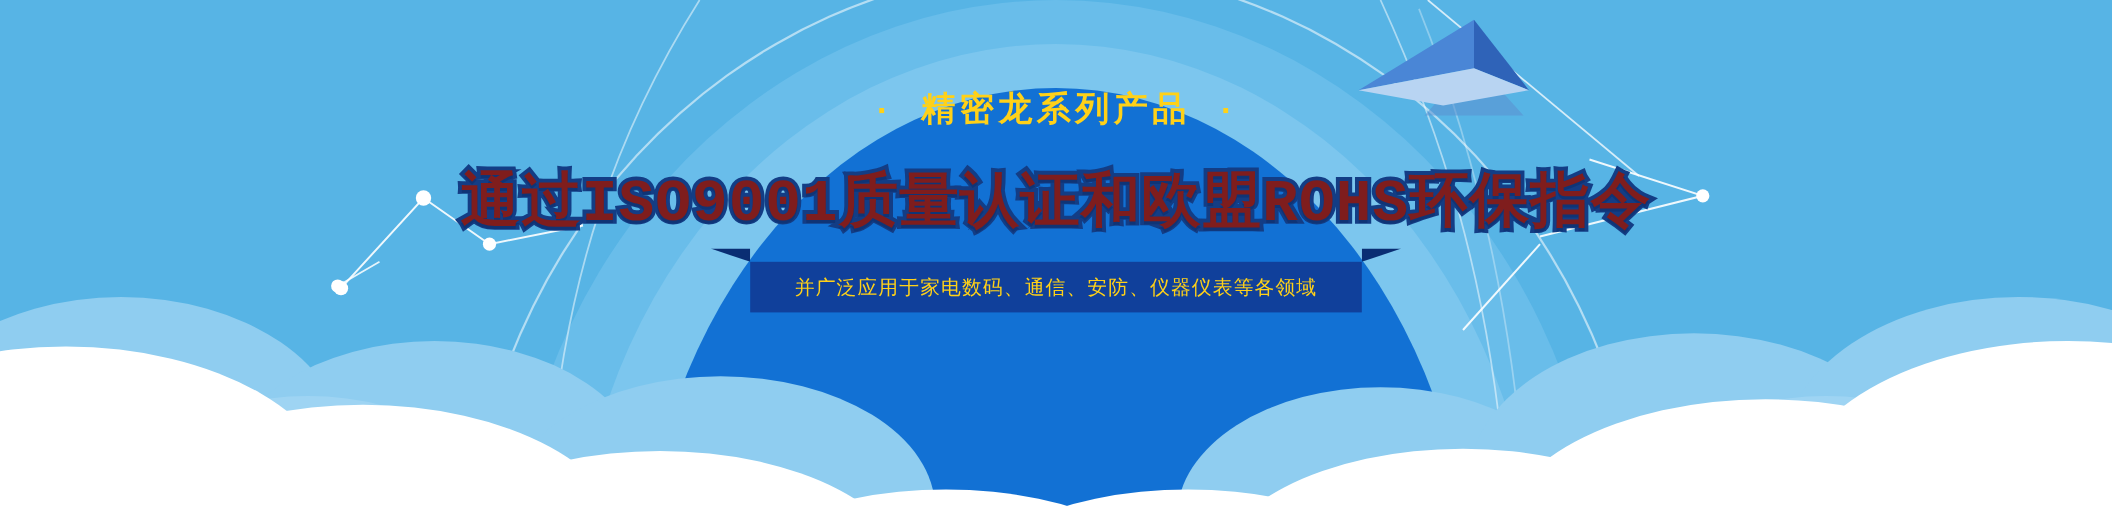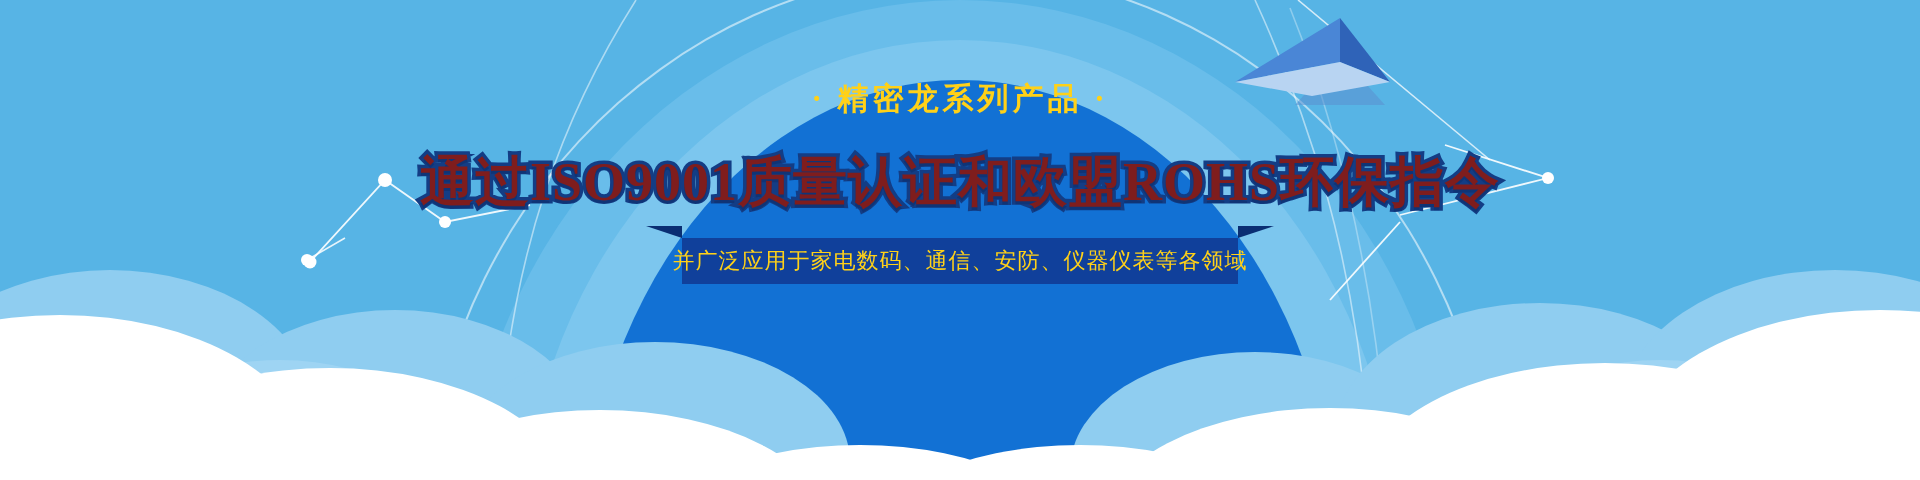--- a/index.html
+++ b/index.html
@@ -5,21 +5,21 @@
 <style>
   html,body{margin:0;padding:0;background:#ffffff;}
   *{box-sizing:border-box;}
 
   .banner{
     position:relative;
     width:1920px;
     height:480px;
     overflow:hidden;
     background:#55b3e4;
-    font-family:Liberation Serif, serif;
+    font-family:Liberation Mono, monospace;
   }
 
   
   .sky{
     position:absolute; inset:0;
     background:#57b4e5;
   }
 
   
   .dome{
@@ -110,21 +110,21 @@
     transform:translateX(-50%);
     width:556px;
     height:46px;
     background:#10409b;
     display:flex;
     align-items:center;
     justify-content:center;
     z-index:42;
   }
   .ribbon-label{
-    font-size:22px;
+    font-size:18px;
     color:#ffd118;
     letter-spacing:1px;
     white-space:nowrap;
   }
   
   .ribbon-tail{
     position:absolute;
     top:-12px;
     width:36px;
     height:12px;

